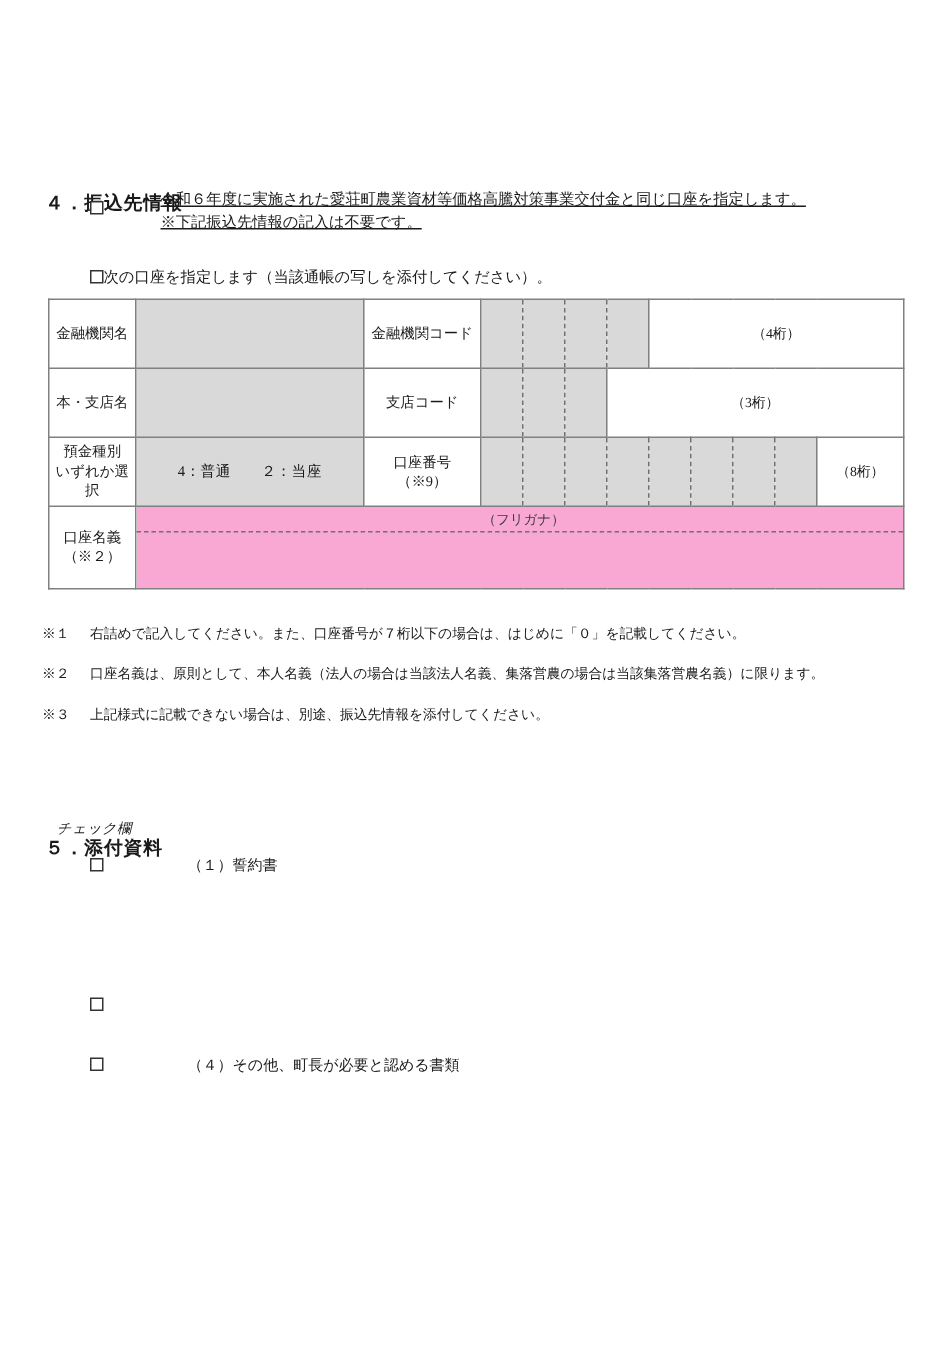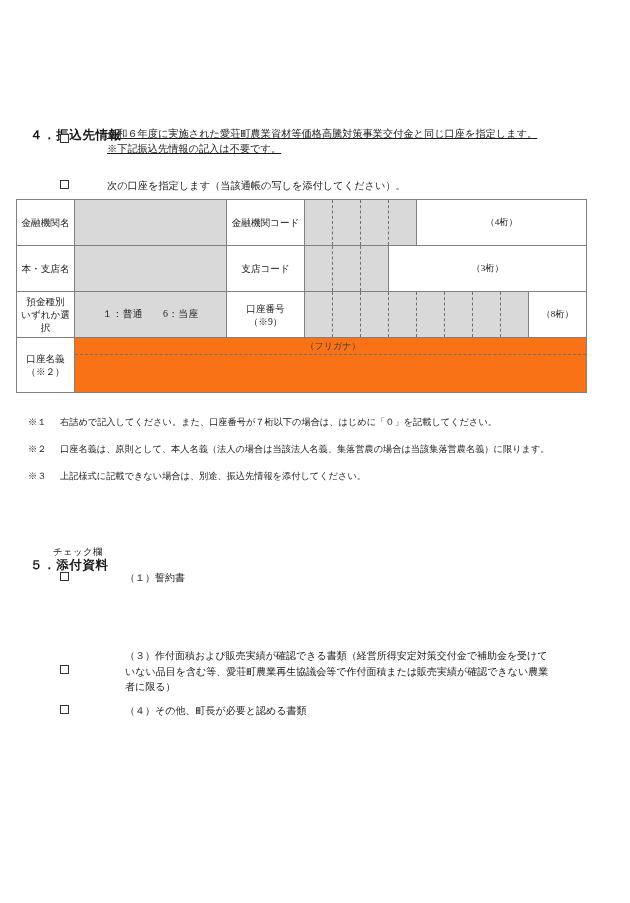--- a/index.html
+++ b/index.html
@@ -55,26 +55,26 @@
     white-space: pre-wrap;
     color: #1a1a1a;
   }
 
   #opt1 { left: 60px; top: 126px; width: 545px; }
   #opt1 .checkbox { margin-top: 8px; }
   #opt1 .opt-text { margin-left: 38px; text-decoration: underline; }
 
   #opt2 { left: 60px; top: 178px; width: 545px; }
   #opt2 .checkbox { margin-top: 2px; }
-  #opt2 .opt-text { margin-left: 38px; }
+  #opt2 .opt-text { }
 
   
   #bank-table {
     position: absolute;
-    left: 16px;
+    left: 32px;
     top: 199px;
     width: 570px;
     border-collapse: collapse;
     table-layout: fixed;
     font-size: 9.5px;
   }
   #bank-table td {
     border: 1px solid #808080;
     padding: 0;
     vertical-align: middle;
@@ -104,21 +104,21 @@
     background: #ffffff;
     font-size: 9.2px;
     color: #1a1a1a;
   }
   .type-choice {
     background: #d9d9d9;
     font-size: 9.8px;
     letter-spacing: 0.3px;
   }
   .furigana-box {
-    background: #f97316;
+    background: #f9a8d4;
     text-align: left;
     position: relative;
     padding: 0;
   }
   .furigana-top {
     height: 17px;
     line-height: 17px;
     padding-left: 5px;
     font-size: 9px;
     color: #3a3a3a;
@@ -139,24 +139,25 @@
     color: #1a1a1a;
   }
   .note .note-mark { display: inline-block; width: 32px; }
   #note1 { left: 28px; top: 415px; }
   #note2 { left: 28px; top: 442px; }
   #note3 { left: 28px; top: 469px; }
 
   
   #check-label {
     position: absolute;
-    left: 53px;
+    left: 38px;
     top: 546px;
     font-size: 9.4px;
     letter-spacing: 0.4px;
+    font-style: italic;
   }
   .att-row {
     position: absolute;
     left: 60px;
     width: 548px;
     display: flex;
     align-items: flex-start;
   }
   .att-row .checkbox { margin-top: 2px; }
   .att-text {
@@ -225,21 +226,21 @@
       <td class="lbl-cell">支店コード</td>
       <td class="digit first"></td>
       <td class="digit"></td>
       <td class="digit last"></td>
       <td class="keta" colspan="6">（3桁）</td>
     </tr>
 
     <tr style="height:46px">
       <td class="lbl-cell" style="white-space:pre-line">預金種別
 いずれか選択</td>
-      <td class="type-choice">１：普通　　6：当座</td>
+      <td class="type-choice">4：普通　　２：当座</td>
       <td class="lbl-cell" style="white-space:pre-line">口座番号
 （※9）</td>
       <td class="digit first"></td>
       <td class="digit"></td>
       <td class="digit"></td>
       <td class="digit"></td>
       <td class="digit"></td>
       <td class="digit"></td>
       <td class="digit"></td>
       <td class="digit last"></td>
@@ -272,23 +273,20 @@
   <div id="check-label">チェック欄</div>
 
   <div class="att-row" id="att1">
     <span class="checkbox"></span>
     <span class="att-text">（１）誓約書</span>
   </div>
 
 
   <div class="att-row" id="att3">
     <span class="checkbox"></span>
-    <span class="att-text">（３）作付面積および販売実績が確認できる書類（経営所得安定対策交付金で補助金を受けて
-いない品目を含む等、愛荘町農業再生協議会等で作付面積または販売実績が確認できない農業
-者に限る）</span>
   </div>
 
   <div class="att-row" id="att4">
     <span class="checkbox"></span>
     <span class="att-text">（４）その他、町長が必要と認める書類</span>
   </div>
 
 </div>
 
 </body></html>

